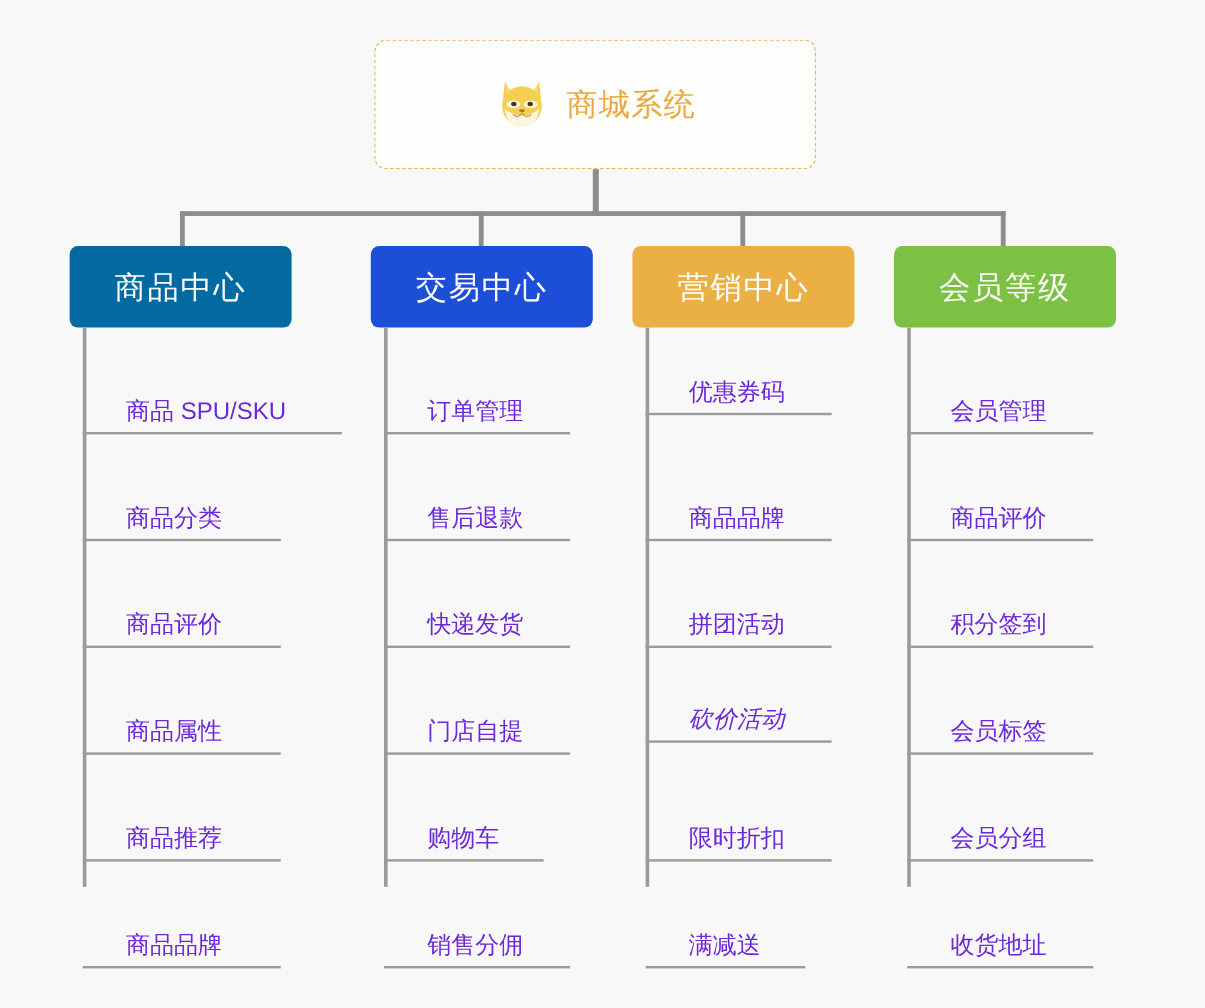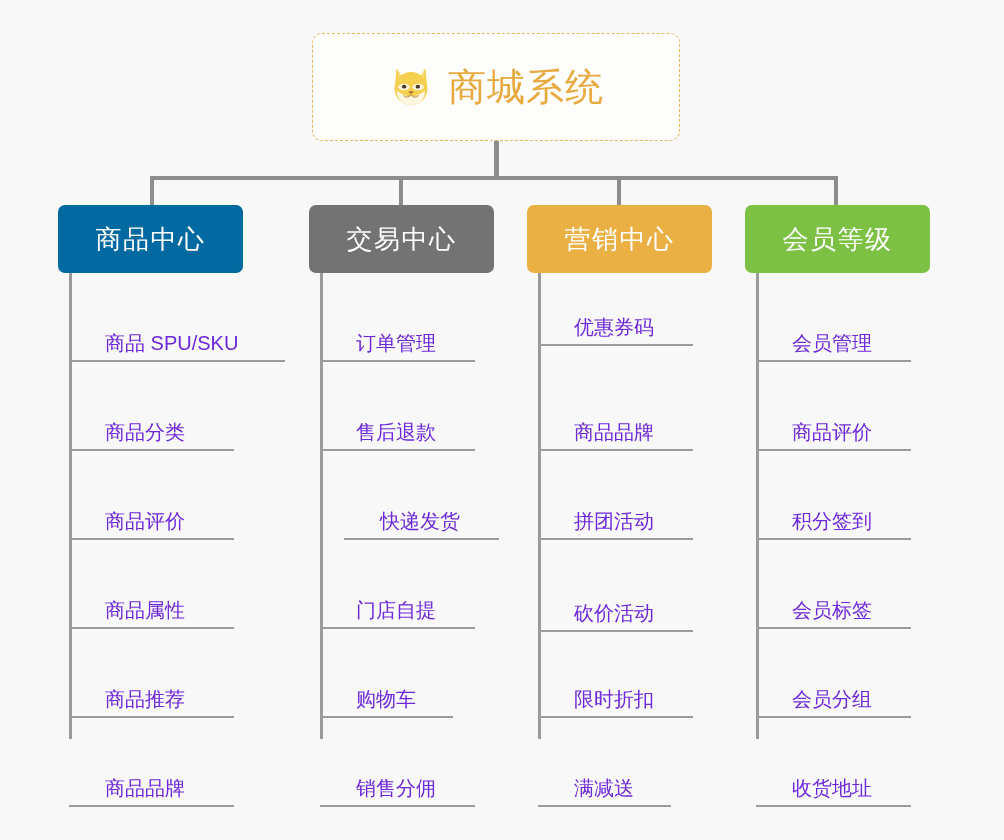--- a/index.html
+++ b/index.html
@@ -35,21 +35,21 @@
     justify-content: center;
     gap: 14px;
   }
   .root-emoji {
     width: 46px;
     height: 46px;
     flex: 0 0 auto;
     display: block;
   }
   .root-title {
-    font-size: 38px;
+    font-size: 26px;
     line-height: 1;
     color: #e8a93e;
     letter-spacing: 1px;
     white-space: nowrap;
   }
 
   
   .line {
     position: absolute;
     background: #8d8d8d;
@@ -169,34 +169,34 @@
       <span class="leaf-label">商品推荐</span>
       <div class="leaf-underline" style="width:165px;"></div>
     </div>
     <div class="leaf" style="top:513px; width:165px;">
       <span class="leaf-label">商品品牌</span>
       <div class="leaf-underline" style="width:165px;"></div>
     </div>
   </div>
 
   <div class="column" style="left:309px; width:250px;">
-    <div class="cat-box" style="width: 185px; background: #737373;">
+    <div class="cat-box" style="width: 185px; background: #1d4ed8;">
       <span>交易中心</span>
     </div>
     <div class="spine" style="height:466px;"></div>
 
     <div class="leaf" style="top:68px; width:155px;">
       <span class="leaf-label">订单管理</span>
       <div class="leaf-underline" style="width:155px;"></div>
     </div>
     <div class="leaf" style="top:157px; width:155px;">
       <span class="leaf-label">售后退款</span>
       <div class="leaf-underline" style="width:155px;"></div>
     </div>
-    <div class="leaf" style="top:246px; width:155px;margin-left:24px;">
+    <div class="leaf" style="top:246px; width:155px;">
       <span class="leaf-label">快递发货</span>
       <div class="leaf-underline" style="width:155px;"></div>
     </div>
     <div class="leaf" style="top:335px; width:155px;">
       <span class="leaf-label">门店自提</span>
       <div class="leaf-underline" style="width:155px;"></div>
     </div>
     <div class="leaf" style="top:424px; width:133px;">
       <span class="leaf-label">购物车</span>
       <div class="leaf-underline" style="width:133px;"></div>
@@ -218,21 +218,21 @@
       <div class="leaf-underline" style="width:155px;"></div>
     </div>
     <div class="leaf" style="top:157px; width:155px;">
       <span class="leaf-label">商品品牌</span>
       <div class="leaf-underline" style="width:155px;"></div>
     </div>
     <div class="leaf" style="top:246px; width:155px;padding-left:32px;">
       <span class="leaf-label">拼团活动</span>
       <div class="leaf-underline" style="width:155px;"></div>
     </div>
-    <div class="leaf" style="top:338px; width:155px;">
+    <div class="leaf" style="top:325px; width:155px;font-style:italic;">
       <span class="leaf-label">砍价活动</span>
       <div class="leaf-underline" style="width:155px;"></div>
     </div>
     <div class="leaf" style="top:424px; width:155px;">
       <span class="leaf-label">限时折扣</span>
       <div class="leaf-underline" style="width:155px;"></div>
     </div>
     <div class="leaf" style="top:513px; width:133px;">
       <span class="leaf-label">满减送</span>
       <div class="leaf-underline" style="width:133px;"></div>

